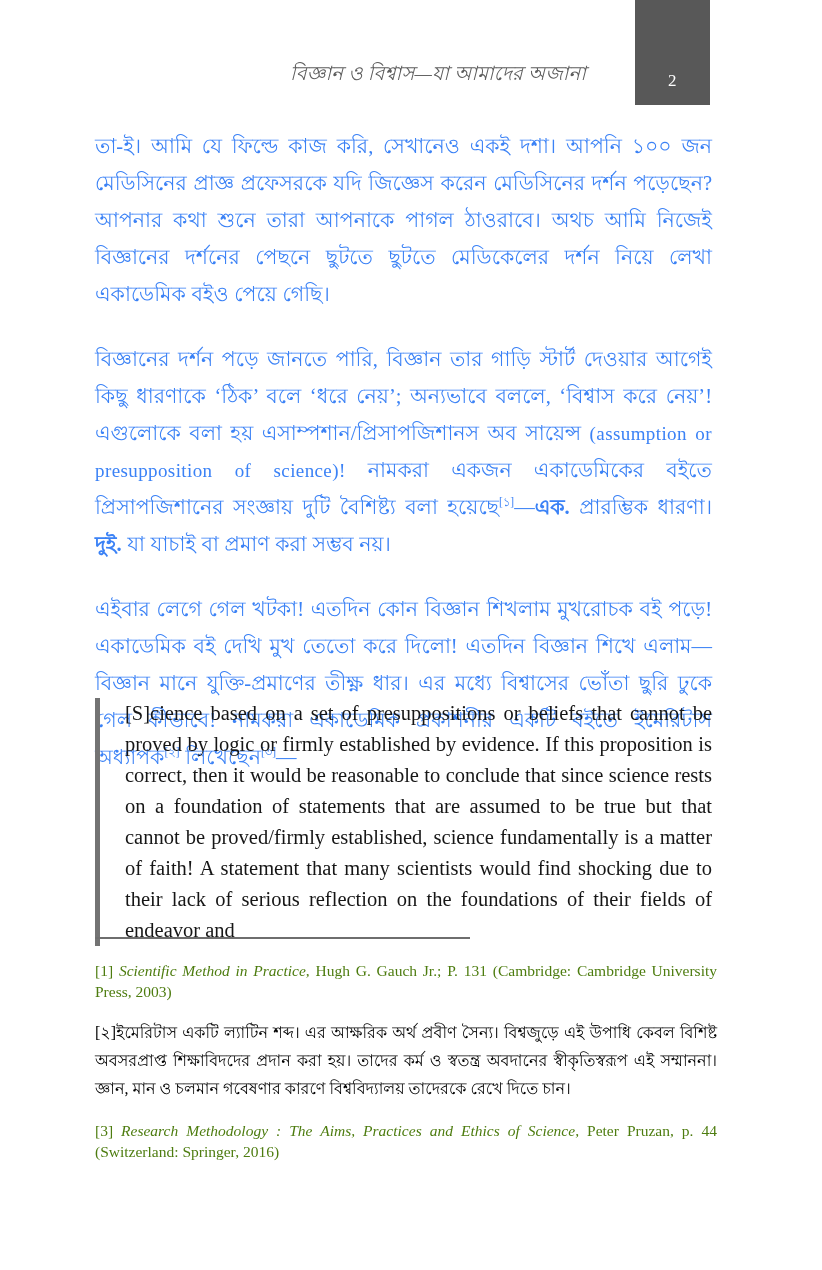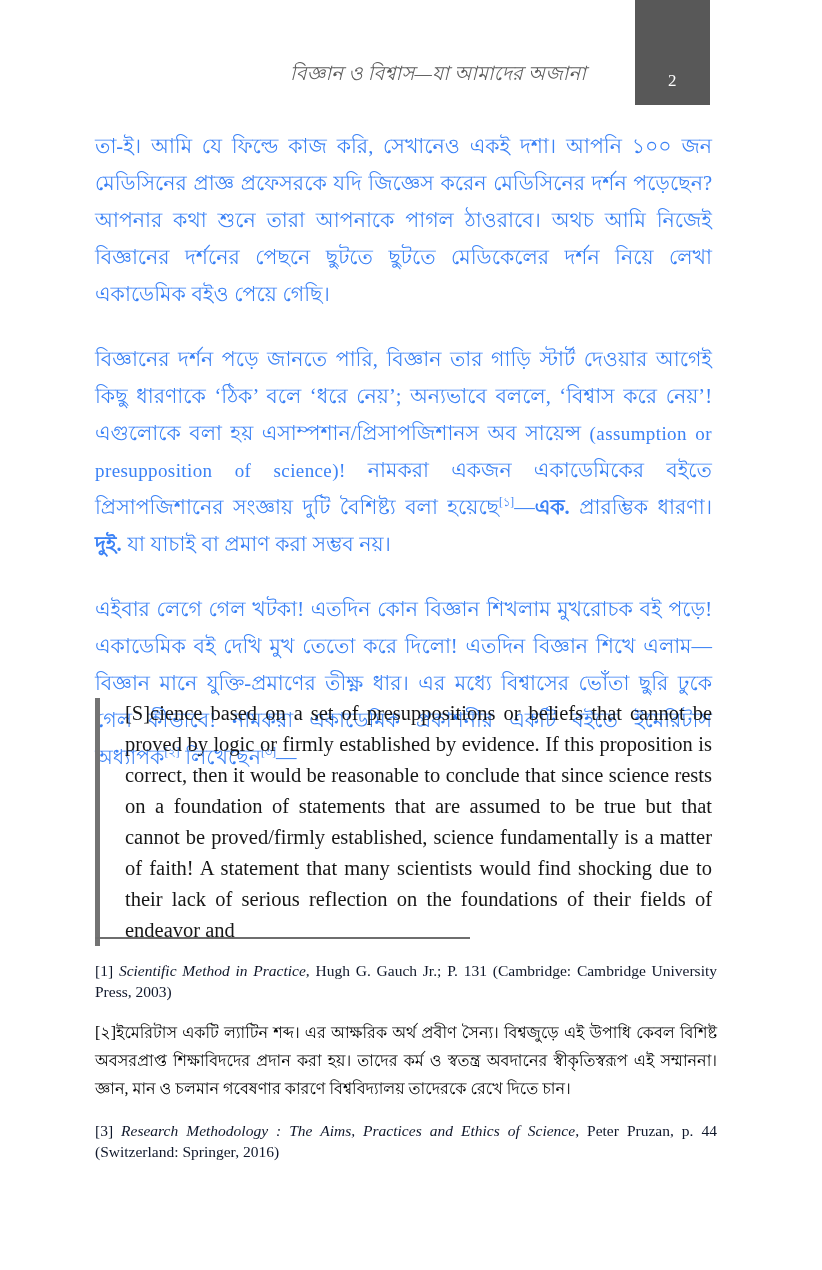--- a/index.html
+++ b/index.html
@@ -142,21 +142,21 @@
     text-align: justify;
     text-justify: inter-word;
   }
 
   .fn:last-child { margin-bottom: 16px; }
 
   .fn-en {
     font-family: "Liberation Serif", "DejaVu Serif", serif;
     font-size: 15.5px;
     line-height: 21px;
-    color: #0f172a;
+    color: #4d7c0f;
   }
 
   .fn-bn {
     font-family: "Liberation Serif", "DejaVu Serif", serif;
     font-size: 16px;
     line-height: 28px;
     color: #000000;
   }
 
   .fn-title { font-style: italic; }

